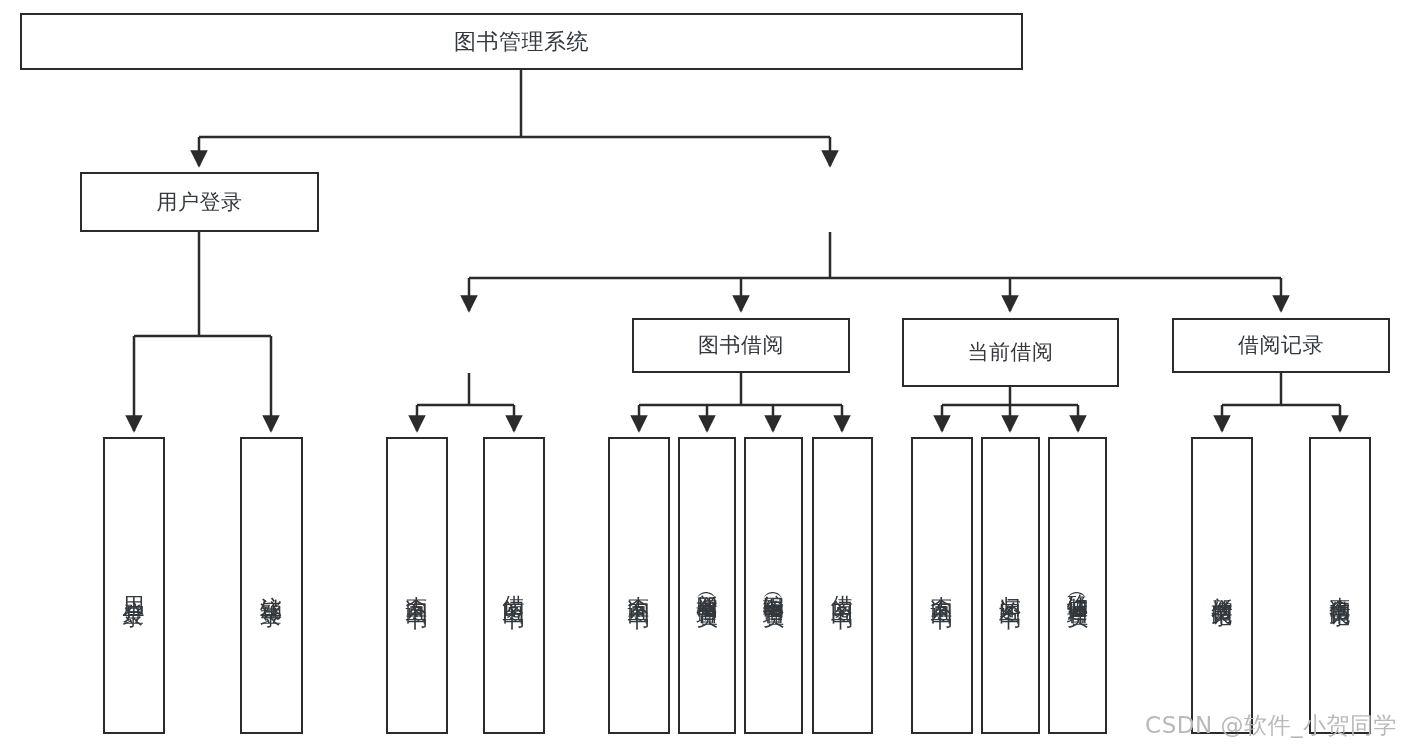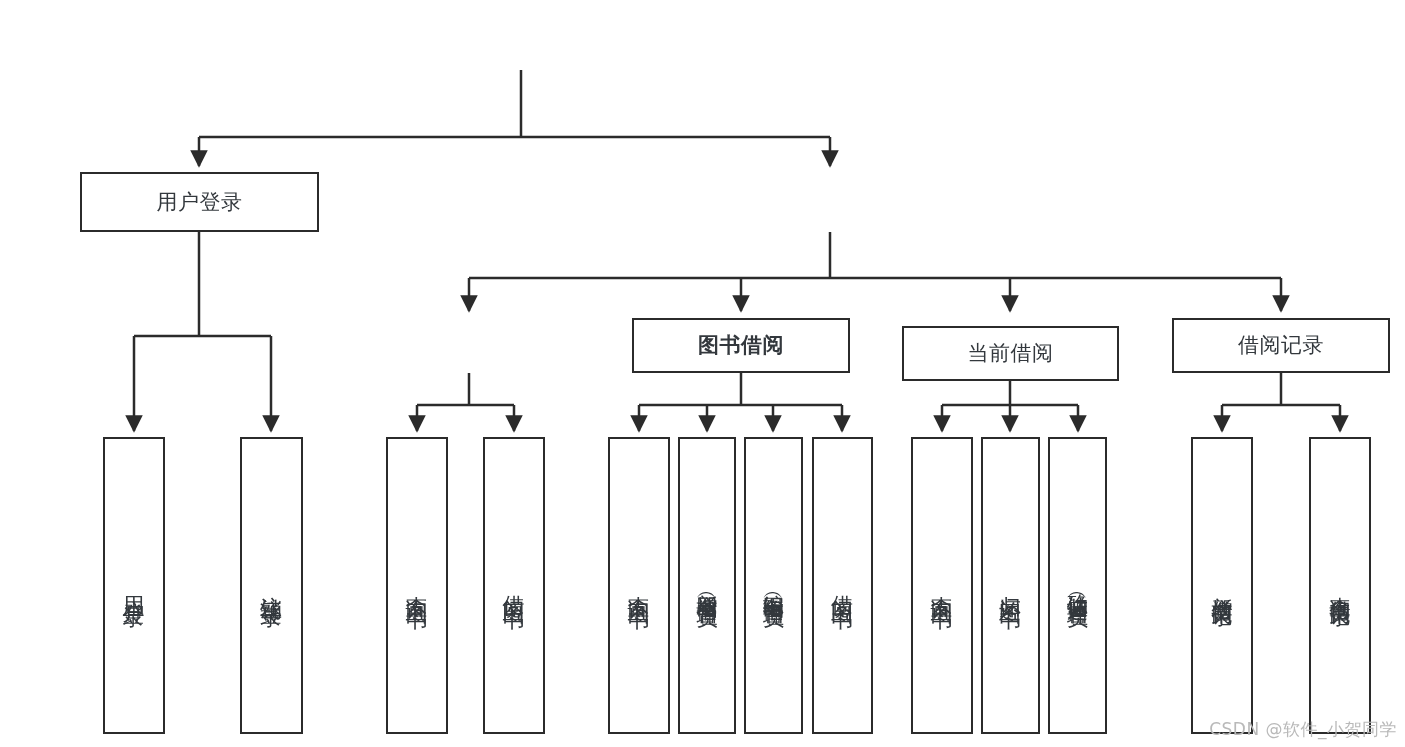--- a/index.html
+++ b/index.html
@@ -63,21 +63,21 @@
     max-height: 292px;
   }
   .node.vertical.wide .label {
     font-size: 21px;
     letter-spacing: 2px;
   }
   #watermark {
     position: absolute;
     right: 8px;
     bottom: 6px;
-    font-size: 17px;
+    font-size: 23px;
     color: #b9b9b9;
     letter-spacing: 0.5px;
     user-select: none;
     white-space: nowrap;
   }
 </style>
 </head>
 <body>
 
 <div id="canvas">
@@ -128,29 +128,32 @@
       <path d="M 1010 405 L 1010 431" marker-end="url(#arrow)"></path>
       <path d="M 1078 405 L 1078 431" marker-end="url(#arrow)"></path>
 
       <path d="M 1281 373 L 1281 405"></path>
       <path d="M 1222 405 L 1340 405"></path>
       <path d="M 1222 405 L 1222 431" marker-end="url(#arrow)"></path>
       <path d="M 1340 405 L 1340 431" marker-end="url(#arrow)"></path>
     </g>
   </svg>
 
+  <div class="node horizontal root" style="left:20px; top:13px; width:1003px; height:57px;">
+    <span class="label">图书管理系统</span>
+  </div>
 
   <div class="node horizontal" style="left:80px; top:172px; width:239px; height:60px;">
     <span class="label">用户登录</span>
   </div>
 
-  <div class="node horizontal" style="left:632px; top:318px; width:218px; height:55px;font-weight:bold;">
+  <div class="node horizontal" style="left:632px; top:318px; width:218px; height:55px;">
     <span class="label">图书借阅</span>
   </div>
-  <div class="node horizontal" style="left:902px; top:318px; width:217px; height:55px;margin-top:8px;">
+  <div class="node horizontal" style="left:902px; top:318px; width:217px; height:69px;">
     <span class="label">当前借阅</span>
   </div>
   <div class="node horizontal" style="left:1172px; top:318px; width:218px; height:55px;">
     <span class="label">借阅记录</span>
   </div>
 
   <div class="node vertical" style="left:103px; top:437px; width:62px; height:297px;">
     <span class="label">用户登录</span>
   </div>
   <div class="node vertical" style="left:240px; top:437px; width:63px; height:297px;">

